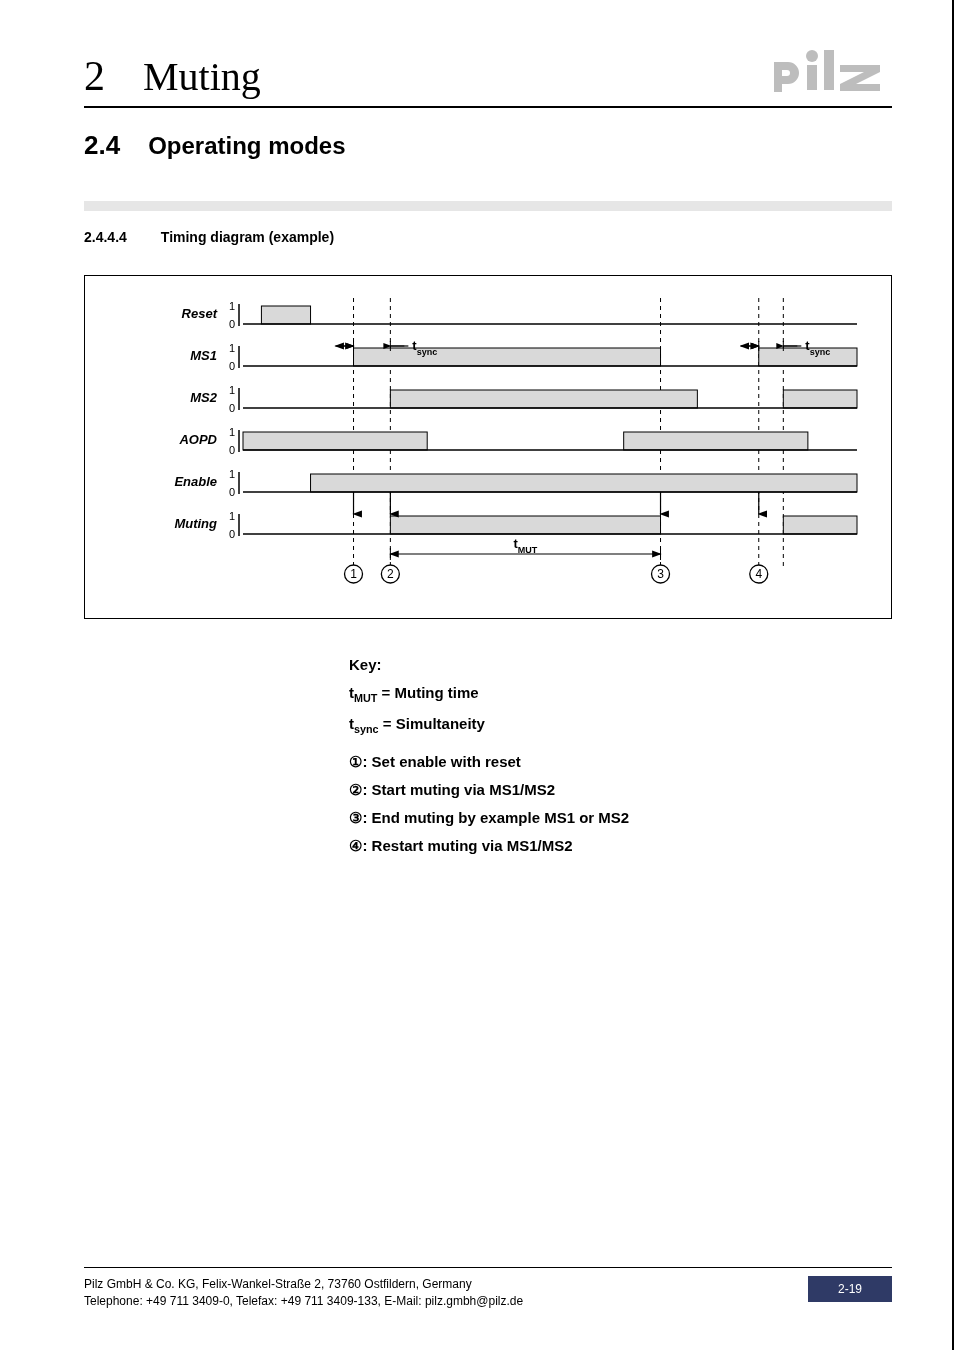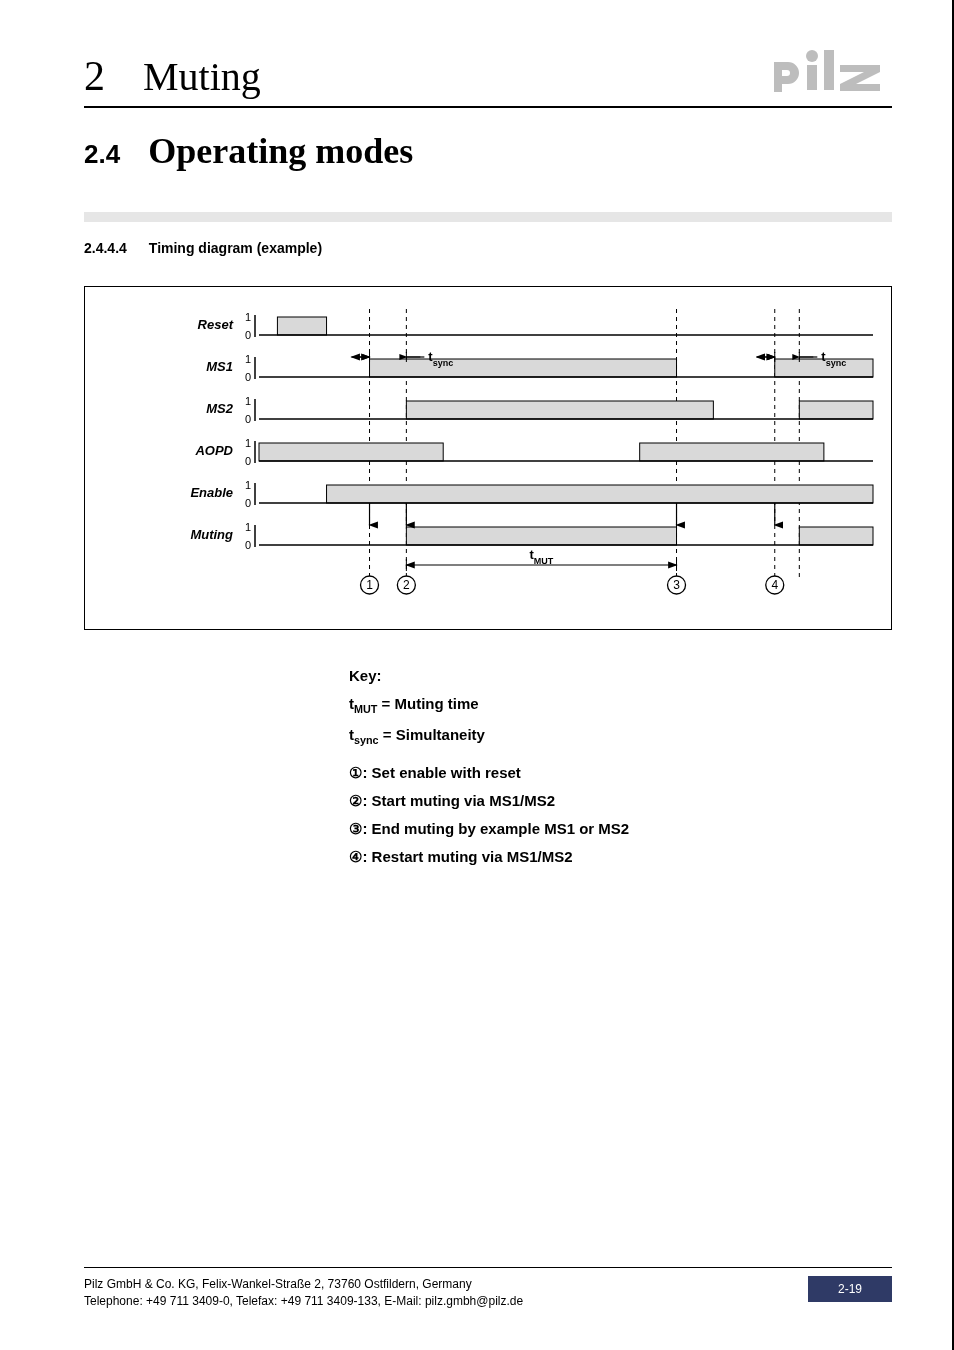--- a/index.html
+++ b/index.html
@@ -11,26 +11,26 @@
   .header-row {
     display: flex; align-items: flex-end; justify-content: space-between;
     border-bottom: 2px solid #000; padding-bottom: 6px; margin-bottom: 12px;
   }
   .chapter { display: flex; align-items: baseline; gap: 38px; }
   .chapter-num { font-family: Georgia, 'Times New Roman', serif; font-size: 42px; font-weight: 400; }
   .chapter-title { font-family: Georgia, 'Times New Roman', serif; font-size: 40px; font-weight: 400; }
   .logo-wrap { padding-bottom: 4px; }
   .section-row { display: flex; align-items: baseline; gap: 28px; margin-top: 22px; margin-bottom: 40px; }
   .section-num { font-size: 26px; font-weight: 700; }
-  .section-title { font-size: 36px; font-weight: 700; font-family: Liberation Serif, serif; }
+  .section-title { font-size: 24px; font-weight: 700; }
   .grey-bar { height: 10px; background: #e6e6e6; margin-bottom: 18px; }
-  .subsection-row { display: flex; align-items: baseline; gap: 22px; margin-bottom: 30px; }
+  .subsection-row { display: flex; align-items: baseline; gap: 34px; margin-bottom: 30px; }
   .subsection-num { font-size: 14px; font-weight: 700; }
   .subsection-title { font-size: 14px; font-weight: 700; }
-  .diagram-box { border: 1.5px solid #000; padding: 12px 14px 16px 26px; margin-bottom: 34px; }
+  .diagram-box { border: 1.5px solid #000; padding: 12px 14px 16px 10px; margin-bottom: 34px; }
   .key-block { margin-left: 260px; font-size: 15px; line-height: 1.55; }
   .key-block p { margin: 5px; font-weight: bold; }
   .key-block .group2 { margin-top: 12px; }
   sub { font-size: 0.72em; vertical-align: sub; }
   .footer {
     position: absolute; left: 84px; right: 60px; bottom: 40px;
     border-top: 1px solid #000000; padding-top: 8px;
     display: flex; justify-content: space-between; align-items: flex-start;
     font-size: 12px;
   }

